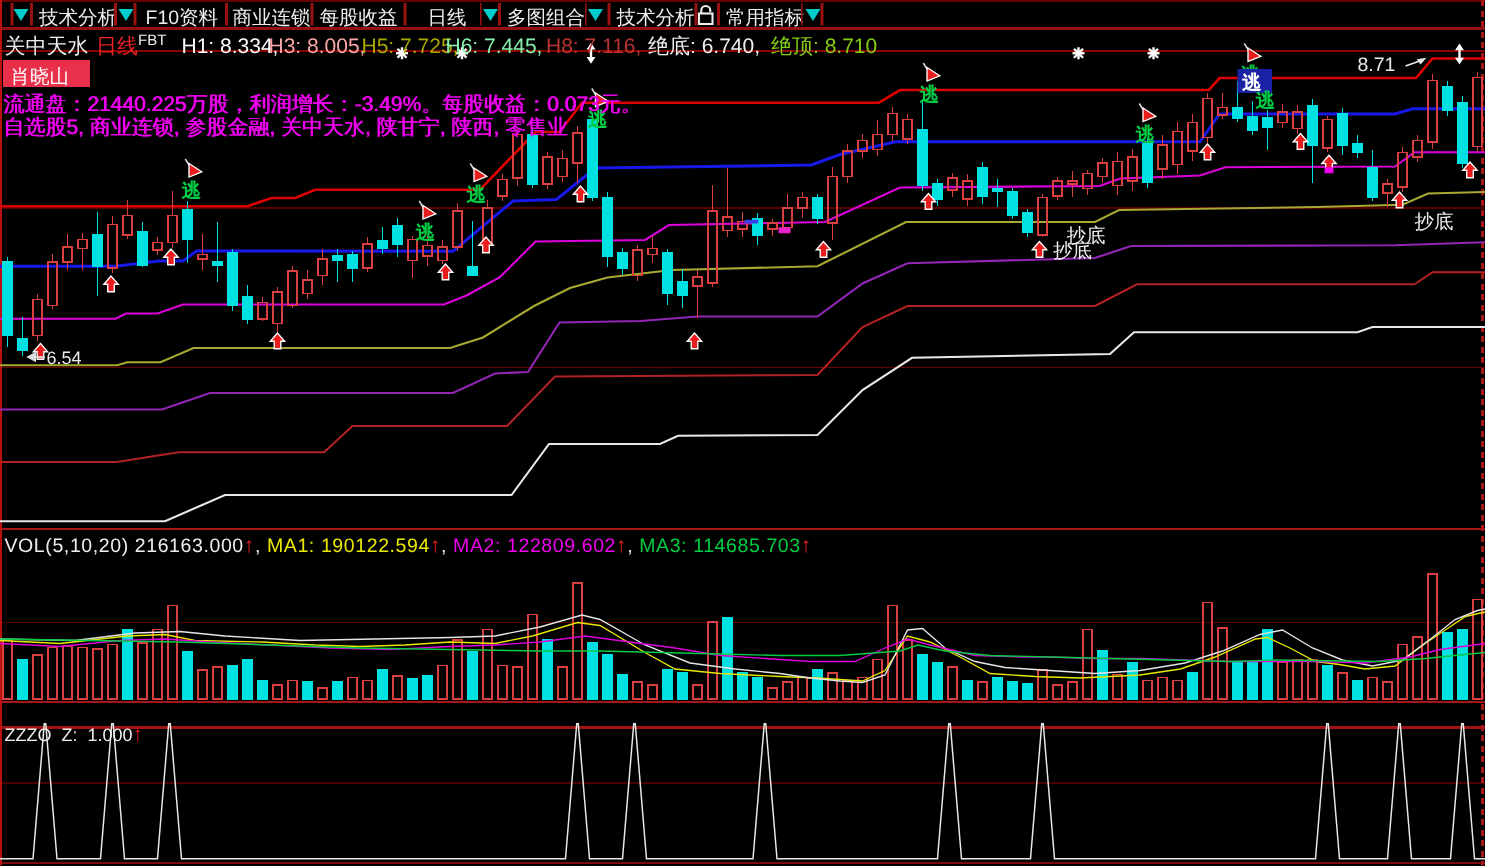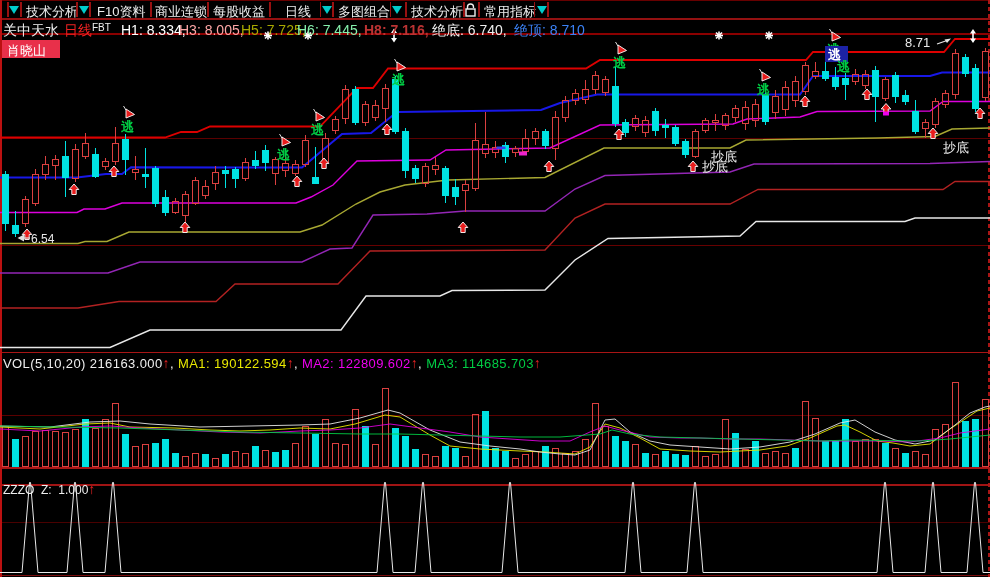--- a/index.html
+++ b/index.html
@@ -553,23 +553,25 @@
 <div class="tri" style="left:537px"></div>
 <div class="sep" style="left:547px"></div>
 
 <div class="t" style="left:3px;top:22px;font-size:14px;color:#eeeeee">关中天水</div>
 <div class="t" style="left:64px;top:22px;font-size:14px;color:#ee2222">日线</div>
 <div class="t" style="left:92px;top:22px;font-size:10px;color:#eeeeee">FBT</div>
 <div class="t" style="left:121px;top:22px;font-size:14px;color:#ffffff;font-weight:normal">H1: 8.334,</div>
 <div class="t" style="left:179px;top:22px;font-size:14px;color:#fca5a5;font-weight:normal">H3: 8.005,</div>
 <div class="t" style="left:241px;top:22px;font-size:14px;color:#a8a800;font-weight:normal">H5: 7.725,</div>
 <div class="t" style="left:297px;top:22px;font-size:14px;color:#86efac;font-weight:normal">H6: 7.445,</div>
-<div class="t" style="left:364px;top:22px;font-size:14px;color:#bb3333;font-weight:bold">H8: 7.116,</div>
+<div class="t" style="left:364px;top:22px;font-size:14px;color:#bb3333;font-weight:normal">H8: 7.116,</div>
 <div class="t" style="left:432px;top:22px;font-size:14px;color:#eeeeee">绝底: 6.740,</div>
-<div class="t" style="left:514px;top:22px;font-size:14px;color:#3b82f6">绝顶: 8.710</div>
+<div class="t" style="left:514px;top:22px;font-size:14px;color:#84cc16">绝顶: 8.710</div>
 
 <div class="t" style="left:2px;top:40px;width:58px;height:18px;background:#e8304a"></div>
 <div class="t" style="left:7px;top:42px;font-size:13px;color:#ffffff">肖晓山</div>
 
+<div class="t" style="left:2px;top:61px;font-size:14px;color:#ee00ee;text-shadow:0.6px 0 0 #ee00ee">流通盘：21440.225万股，利润增长：-3.49%。每股收益：0.073元。</div>
+<div class="t" style="left:2px;top:76px;font-size:14px;color:#ee00ee;text-shadow:0.6px 0 0 #ee00ee">自选股5, 商业连锁, 参股金融, 关中天水, 陕甘宁, 陕西, 零售业</div>
 
 <div class="t" style="left:3px;top:355px;font-size:13px;color:#eeeeee;letter-spacing:0.4px">VOL(5,10,20) <span>216163.000</span><span style="color:#ee2222;font-size:14px">↑</span><span>, </span><span style="color:#e8e800">MA1: 190122.594</span><span style="color:#ee2222;font-size:14px">↑</span><span>, </span><span style="color:#ee00ee">MA2: 122809.602</span><span style="color:#ee2222;font-size:14px">↑</span><span>, </span><span style="color:#00cc44">MA3: 114685.703</span><span style="color:#ee2222;font-size:14px">↑</span></div>
 
 <div class="t" style="left:3px;top:481px;font-size:12px;color:#eeeeee">ZZZO&nbsp; Z:&nbsp; 1.000<span style="color:#ee2222;font-size:14px">↑</span></div>
 </div>
 </body></html>

